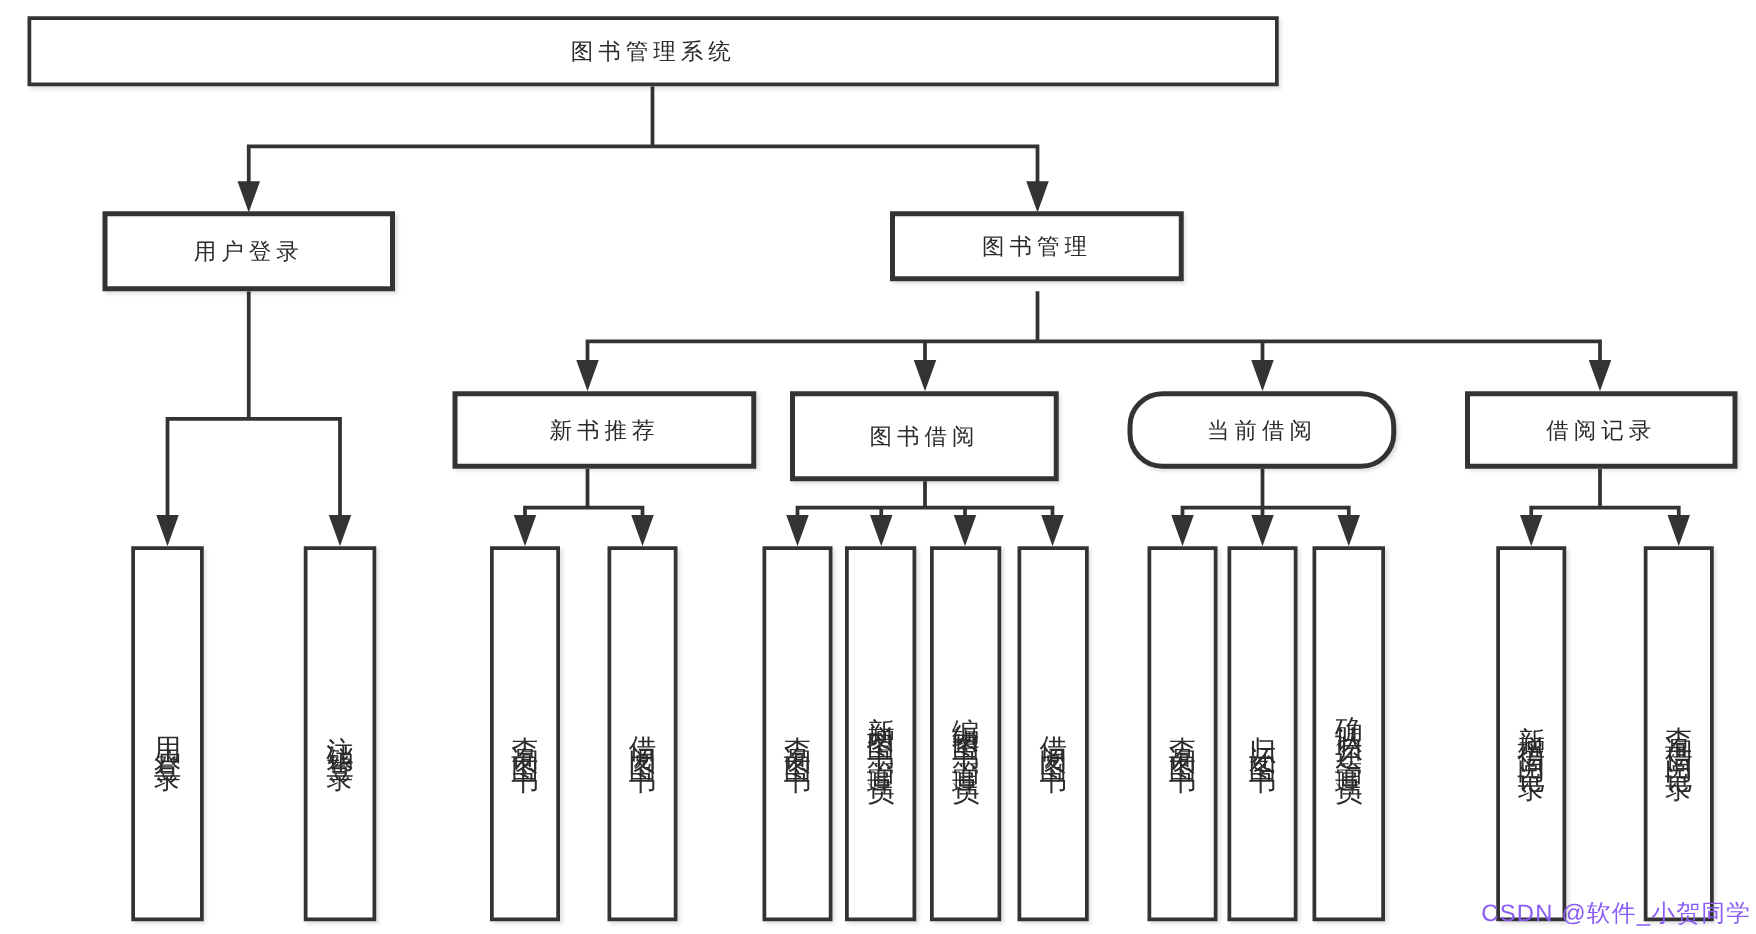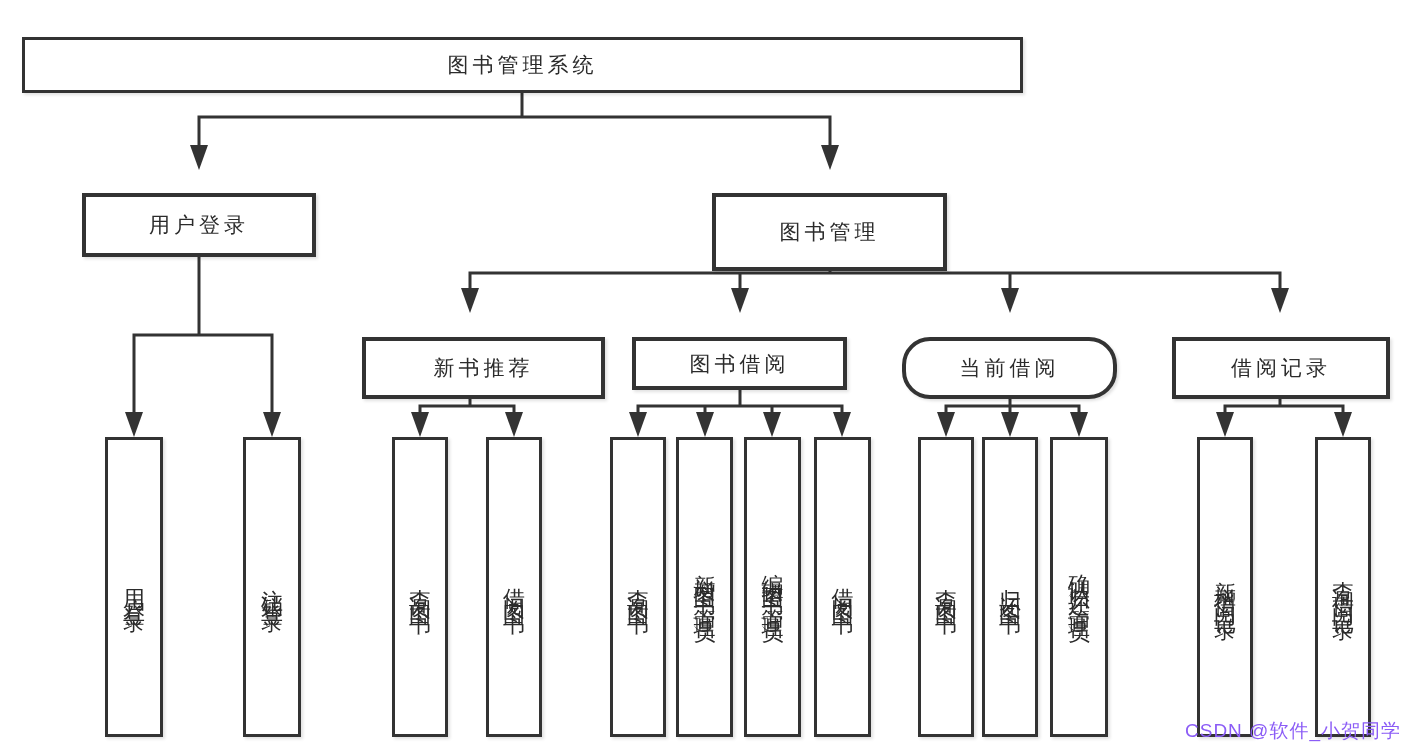--- a/index.html
+++ b/index.html
@@ -27,25 +27,24 @@
     position: absolute;
     box-sizing: border-box;
     background: #ffffff;
     color: #2b2b2b;
     display: flex;
     align-items: center;
     justify-content: center;
   }
   .hbox {
     border: 4px solid #333333;
-    font-size: 21px;
+    font-size: 18px;
     letter-spacing: 4px;
     box-shadow: 2px 2px 3px rgba(0,0,0,0.12);
     white-space: nowrap;
-    margin-top: 24px;
   }
   .hbox.thin { border-width: 3px; }
   .vbox {
     border: 3px solid #333333;
     top: 437px;
     height: 300px;
     box-shadow: 2px 2px 3px rgba(0,0,0,0.12);
   }
   .vbox .vlabel {
     writing-mode: vertical-rl;
@@ -123,24 +122,24 @@
       <polygon points="1010,437 1001,412 1019,412"></polygon>
       <polygon points="1079,437 1070,412 1088,412"></polygon>
       <polygon points="1225,437 1216,412 1234,412"></polygon>
       <polygon points="1343,437 1334,412 1352,412"></polygon>
     </g>
   </svg>
 
   <div class="node hbox thin" style="left:22px; top:13px; width:1001px; height:56px;">图书管理系统</div>
 
   <div class="node hbox" style="left:82px; top:169px; width:234px; height:64px;">用户登录</div>
-  <div class="node hbox" style="left:712px; top:169px; width:235px; height:78px;">图书管理</div>
+  <div class="node hbox" style="left:712px; top:169px; width:235px; height:56px;">图书管理</div>
 
   <div class="node hbox" style="left:362px; top:313px; width:243px; height:62px;">新书推荐</div>
-  <div class="node hbox" style="left:632px; top:313px; width:215px; height:53px;">图书借阅</div>
+  <div class="node hbox" style="left:632px; top:313px; width:215px; height:72px;">图书借阅</div>
   <div class="node hbox" style="left:902px; top:313px; width:215px; height:62px;border-radius:28px;">当前借阅</div>
   <div class="node hbox" style="left:1172px; top:313px; width:218px; height:62px;">借阅记录</div>
 
   <div class="node vbox" style="left:105px; width:58px;">
     <span class="vlabel">用户登录</span>
   </div>
   <div class="node vbox" style="left:243px; width:58px;">
     <span class="vlabel">注销登录</span>
   </div>
 

